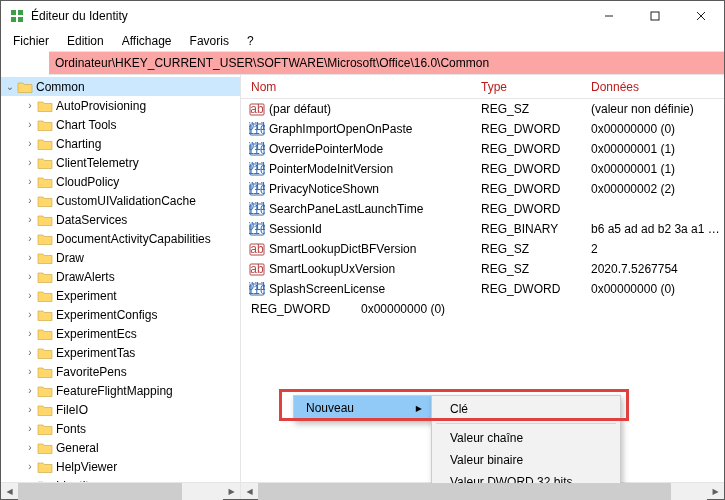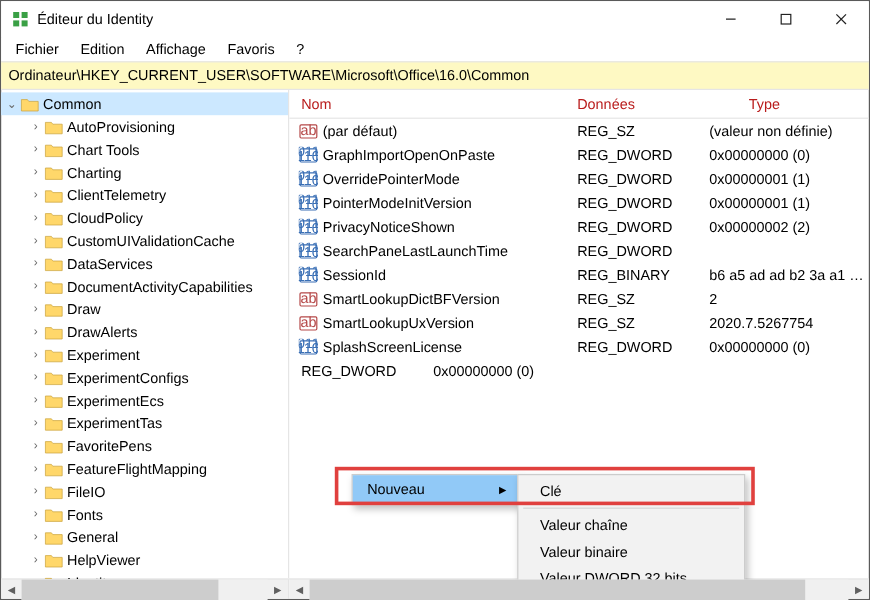--- a/index.html
+++ b/index.html
@@ -4,21 +4,21 @@
 <style>
 * { box-sizing: border-box; margin: 0; padding: 0; font-family: "Segoe UI", Tahoma, sans-serif; font-size: 12px; }
 html, body { width: 725px; height: 500px; overflow: hidden; background: #fff; }
 .window { width: 725px; height: 500px; border: 1px solid #5a5a5a; display: flex; flex-direction: column; background: #fff; }
 .titlebar { height: 30px; display: flex; align-items: center; padding-left: 8px; background: #fff; }
 .titlebar .app-icon { width: 16px; height: 16px; margin-right: 6px; }
 .titlebar .title { flex: 1; font-size: 12px; }
 .titlebar .win-btn { width: 46px; height: 30px; display: flex; align-items: center; justify-content: center; color: #222; }
 .menubar { height: 20px; display: flex; align-items: center; gap: 2px; padding: 0 4px; background: #fff; }
 .menubar .menu-item { padding: 2px 8px; }
-.addressbar { height: 24px; border-top: 1px solid #e5e5e5; border-bottom: 1px solid #e5e5e5; background: #fef9c3; display: flex; align-items: center; padding: 0 6px; font-size: 12px; }
+.addressbar { height: 24px; border-top: 1px solid #e5e5e5; border-bottom: 1px solid #e5e5e5; background: #fca5a5; display: flex; align-items: center; padding: 0 6px; font-size: 12px; margin-left: 48px; }
 .content { flex: 1; display: flex; min-height: 0; position: relative; }
 .tree { width: 240px; border-right: 1px solid #e5e5e5; overflow: hidden; position: relative; }
 .tree-inner { position: absolute; left: 0; top: 0; right: -6px; bottom: 0; overflow-y: auto; padding: 2px 0 2px 0; }
 .tree-row { display: flex; align-items: center; height: 19px; padding-left: 4px; white-space: nowrap; }
 .tree-row.child { padding-left: 24px; }
 .tree-row .chev { width: 10px; text-align: center; color: #6a6a6a; font-size: 10px; }
 .tree-row .folder { width: 16px; height: 14px; margin: 0 3px 0 2px; }
 .tree-row.selected { background: #cce8ff; }
 .list { flex: 1; display: flex; flex-direction: column; overflow: hidden; position: relative; }
 .list-header { display: flex; height: 24px; align-items: center; border-bottom: 1px solid #e5e5e5; font-size: 12px; color: #b91c1c; }
@@ -271,22 +271,22 @@
               <use href="#ic-folder"></use>
             </svg>
             <span>Identity</span>
           </div>
         </div>
     </div>
 
     <div class="list">
       <div class="list-header">
         <div class="col col-name">Nom</div>
+        <div class="col col-type">Type</div>
         <div class="col col-data">Données</div>
-        <div class="col col-type">Type</div>
       </div>
       <div class="list-body" id="list-body">
           <div class="list-row">
             <div class="cell name">
               <svg viewBox="0 0 16 15" class="val-icon">
                 <use href="#ic-str"></use>
               </svg>
               <span class="lbl">(par défaut)</span>
             </div>
             <div class="cell type">REG_SZ</div>

